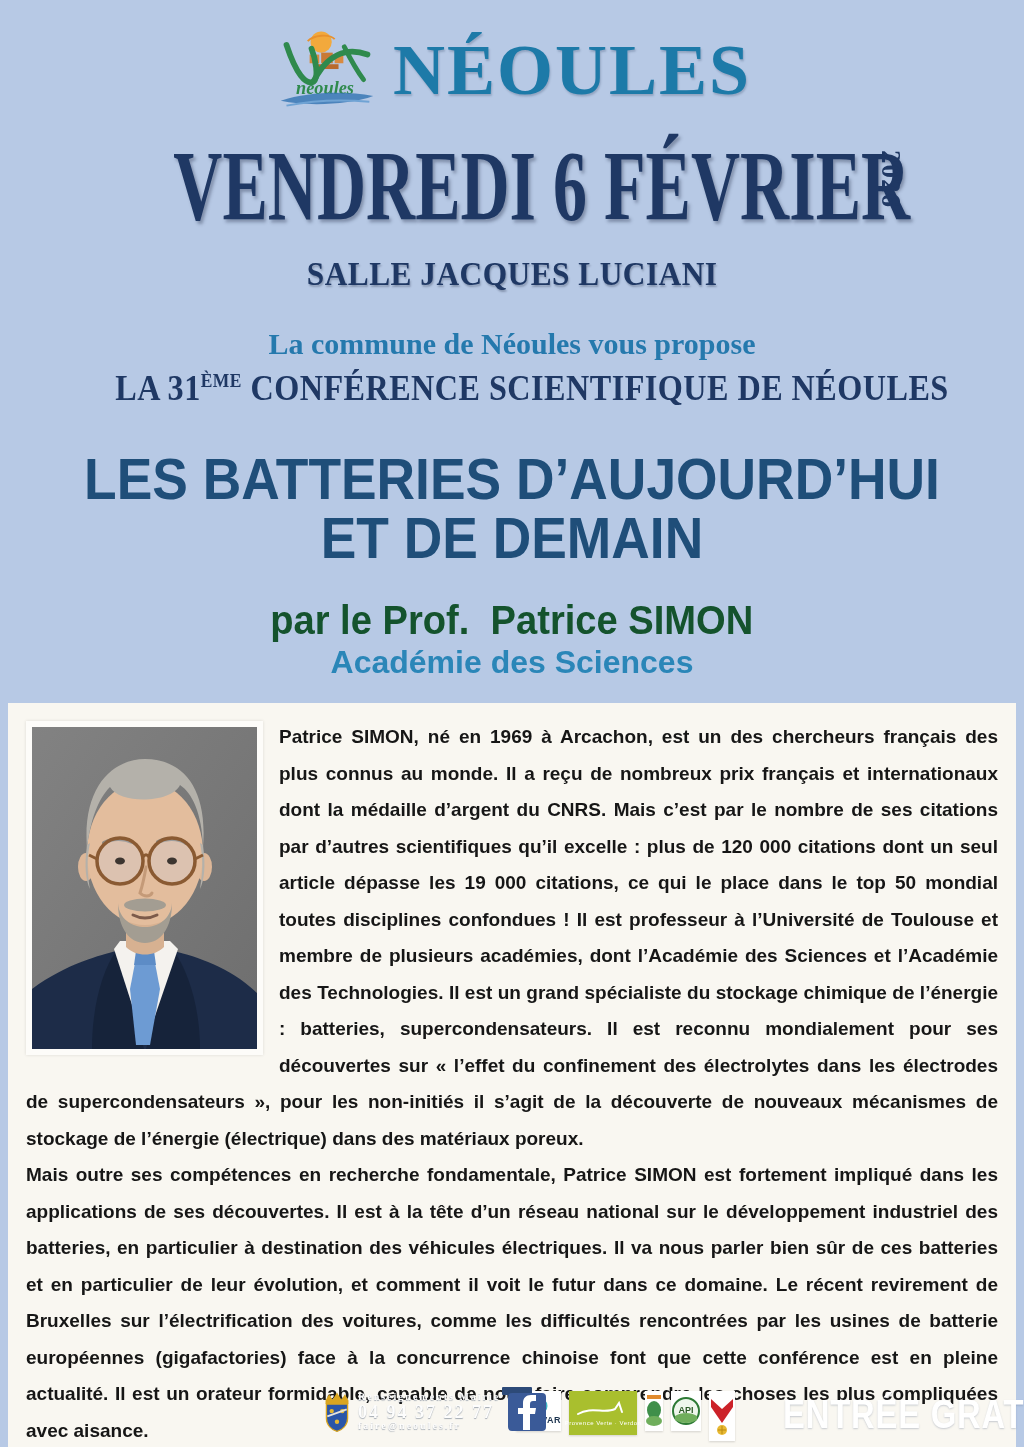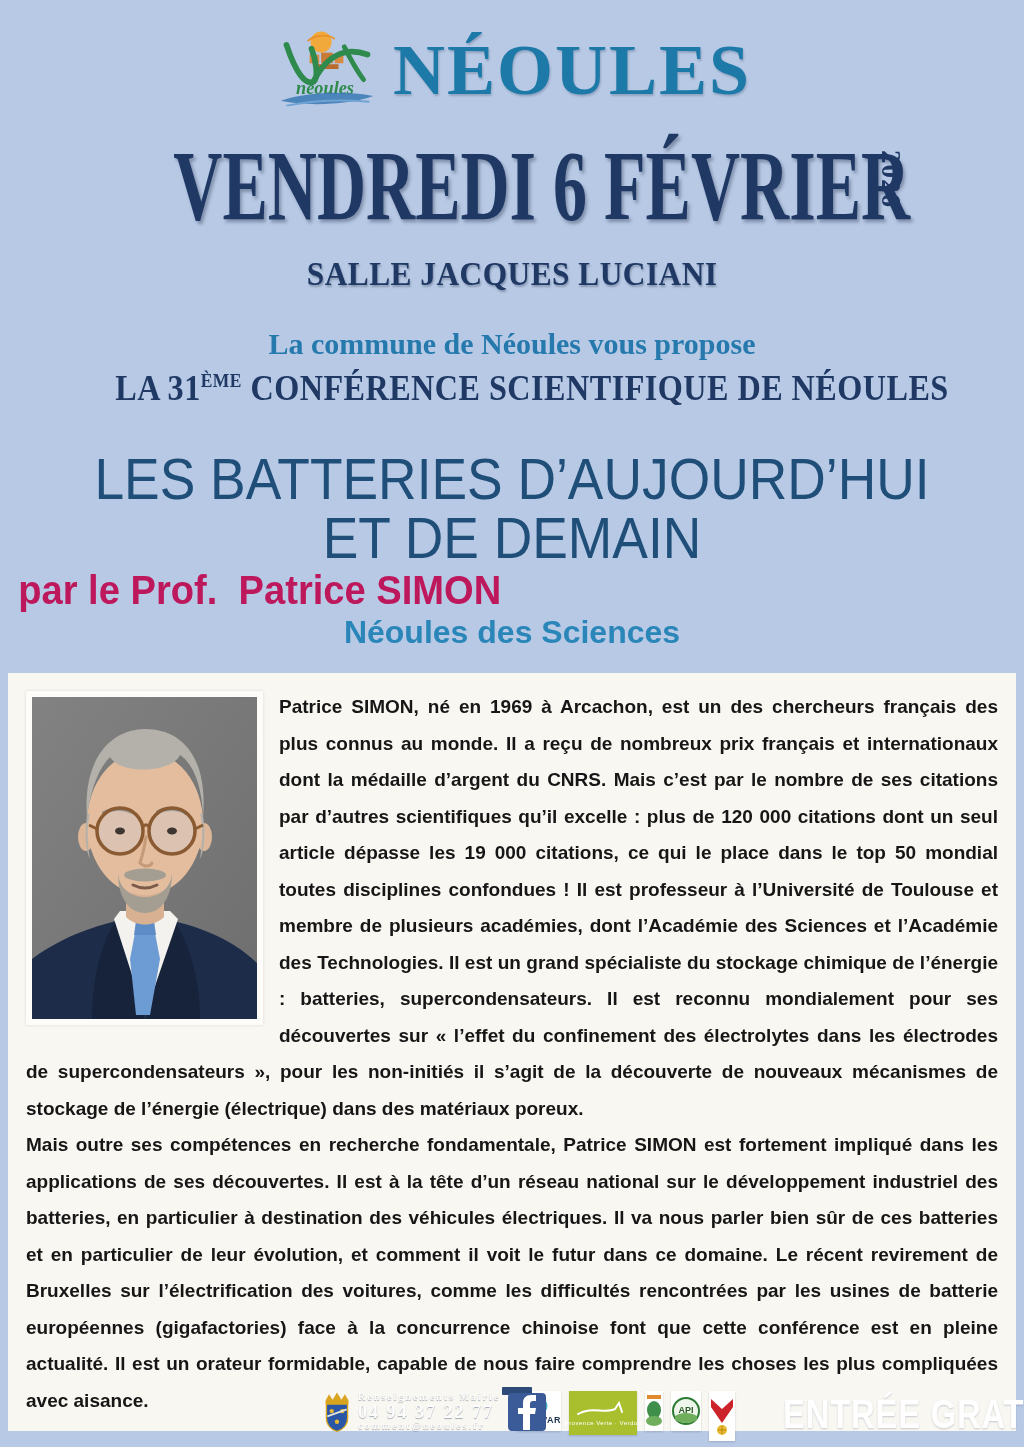--- a/index.html
+++ b/index.html
@@ -34,24 +34,24 @@
   .venue-line { margin-top:12px; text-align:center; font-size:33px; font-weight:bold;
     text-shadow:1px 2px 2px rgba(25,35,60,.3); }
   .venue-line span { display:inline-block; transform:scaleX(.95); letter-spacing:.5px; }
   
   .intro-line { margin-top:34px; text-align:center; font-size:30px; color:#2579ad; font-weight:600; }
   .series-line { margin-top:8px; text-align:center; font-size:35px; font-weight:600; white-space:nowrap;padding-left:40px; }
   .series-line .inner { display:inline-block; transform:scaleX(.92); letter-spacing:.5px; }
   .series-line sup { font-size:19px; vertical-align:super; }
   
   .main-title { margin-top:40px; text-align:center; color:#1f4e79;
-    font-family:"Liberation Sans", sans-serif; font-weight:normal; line-height:1.02; }
+    font-family:"Liberation Sans", sans-serif; font-weight:bold; line-height:1.02; }
   .main-title div { font-size:58px; letter-spacing:0; transform:scaleX(.92); transform-origin:center; }
   
-  .speaker-line { color:#be185d;
+  .speaker-line { margin-top:30px; text-align:center; color:#14532d;
     font-family:"Liberation Sans", sans-serif; font-weight:bold; font-size:41px; }
   .speaker-line span { display:inline-block; transform:scaleX(.93); }
   .affil-line { margin-top:0px; text-align:center; color:#2a86b8;
     font-family:"Liberation Sans", sans-serif; font-weight:bold; font-size:32px; }
   
   .bio-box {
     margin:22px 8px 0 8px; background:#f9f7f1; min-height:478px;
     padding:16px 18px 12px 18px;
     font-family:"Liberation Sans", sans-serif; font-weight:bold; color:#161616;
     font-size:19px; line-height:36.5px; text-align:justify;
@@ -130,21 +130,21 @@
       <span>LA 31</span><sup>ÈME</sup><span> CONFÉRENCE SCIENTIFIQUE DE NÉOULES</span>
     </span>
   </div>
 
   <div class="main-title">
     <div>LES BATTERIES D’AUJOURD’HUI</div>
     <div>ET DE DEMAIN</div>
   </div>
 
   <div class="speaker-line"><span>par le Prof.&nbsp; Patrice SIMON</span></div>
-  <div class="affil-line">Néoules des Sciences</div>
+  <div class="affil-line">Académie des Sciences</div>
 
   <div class="bio-box">
     <div class="photo-frame">
       <svg viewBox="0 0 225 322">
         <defs>
           <linearGradient id="bgG" x1="0" y1="0" x2="1" y2="1">
             <stop offset="0" stop-color="#828282"></stop>
               <stop offset="1" stop-color="#6e6e6e"></stop>
           </linearGradient>
         </defs>
@@ -201,21 +201,21 @@
         <path d="M4,10 L8,3 L12,9 L17,1 L22,9 L26,3 L30,10 L30,14 L4,14 Z" fill="#d9a520"></path>
         <path d="M5,14 h24 v16 c0,8 -6,13 -12,15 c-6,-2 -12,-7 -12,-15 Z" fill="#2a56a8" stroke="#d9a520" stroke-width="1.5"></path>
         <circle cx="11" cy="22" r="2.5" fill="#e7b832"></circle>
         <circle cx="23" cy="22" r="2.5" fill="#e7b832"></circle>
         <circle cx="17" cy="34" r="2.5" fill="#e7b832"></circle>
         <path d="M6,28 L28,20" stroke="#e7e3da" stroke-width="2"></path>
       </svg>
       <div class="mairie-text">
         <div class="mairie-label">Renseignements Mairie</div>
         <div class="mairie-phone">04 94 37 22 77</div>
-        <div class="mairie-email">comment@neoules.fr</div>
+        <div class="mairie-email">faire@neoules.fr</div>
       </div>
     </div>
 
     <div class="fb-wrap">
       <div class="fb-badge"></div>
       <div class="fb-box">
         <svg viewBox="0 0 38 38" width="38" height="38">
           <path d="M22,37 V21 h5 l1,-6 h-6 v-4 c0,-2 1,-3 3,-3 h3 V2 h-5 c-5,0 -8,3 -8,8 v5 h-5 v6 h5 v16 Z" fill="#ffffff"></path>
         </svg>
       </div>

